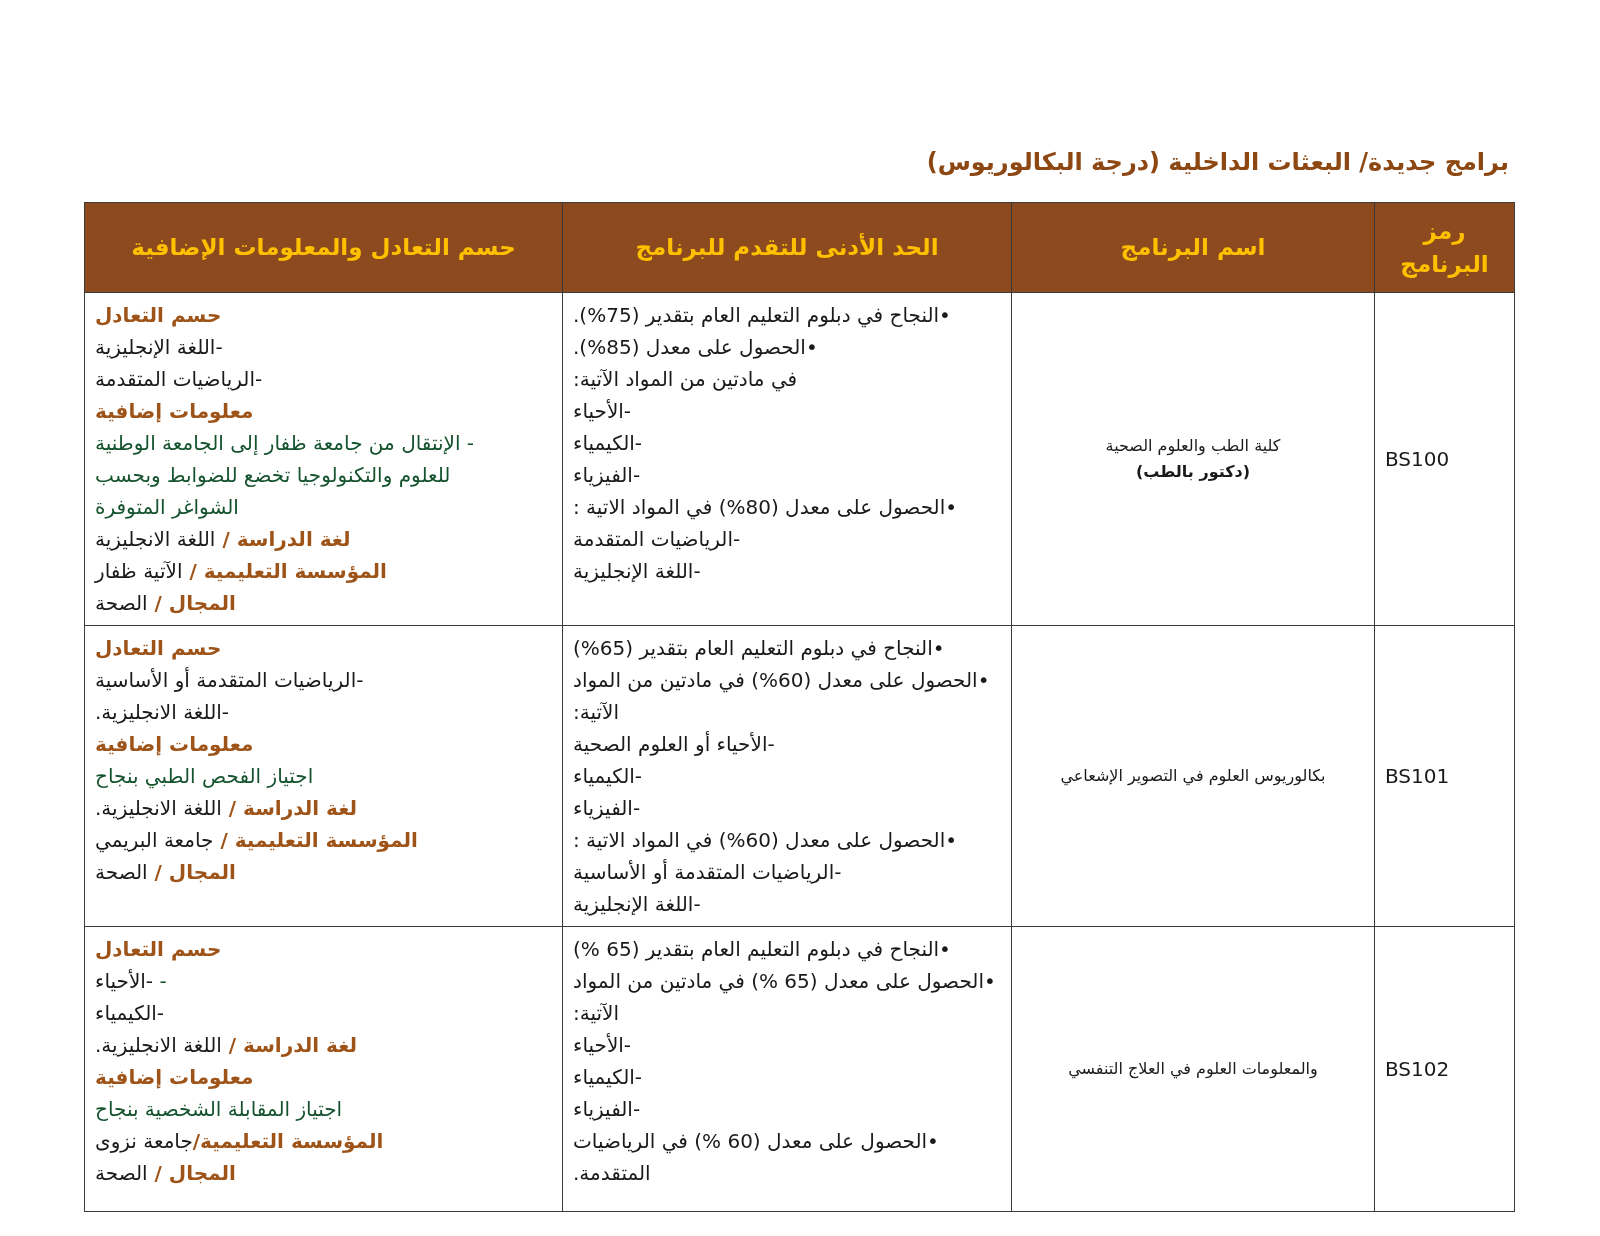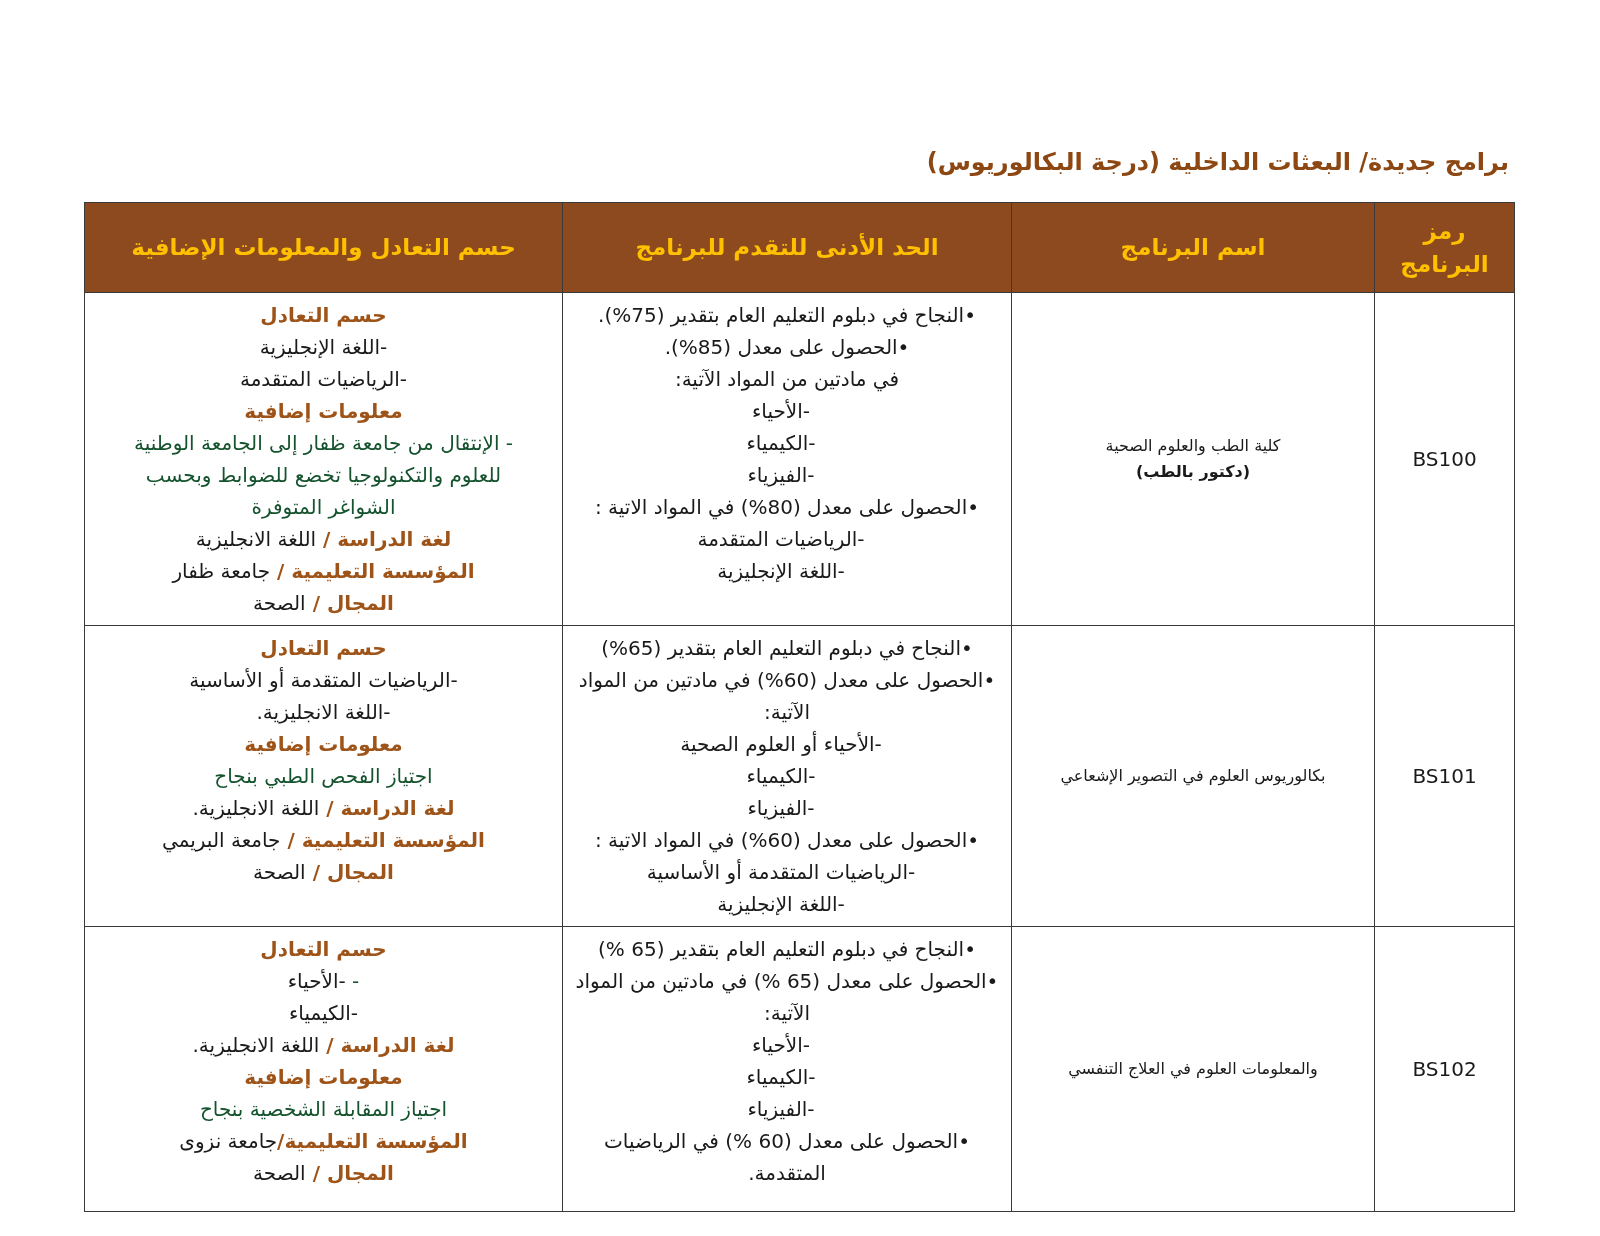--- a/index.html
+++ b/index.html
@@ -40,34 +40,34 @@
     text-align:center;
     vertical-align:middle;
     height:90px;
     line-height:1.4;
   }
   col.c-code{width:140px;}
   col.c-name{width:363px;}
   col.c-req{width:449px;}
   col.c-tb{width:478px;}
   td.code-cell{
-    text-align:center;vertical-align:middle;
+    vertical-align:middle;
     font-size:20px;color:#1a1a1a;
     direction:ltr;
   }
   td.name-cell{
     text-align:center;vertical-align:middle;
     font-size:16px;line-height:1.6;
   }
   .name-line.b{font-weight:700;}
   td.req-cell,td.tb-cell{
     vertical-align:top;
     font-size:20px;
     line-height:1.6;
-    text-align:center;
+    text-align:left;
   }
   .req-line.ind{padding-right:12px;}
   .tb-line .label{color:#9E5418;font-weight:700;}
   .tb-line .red{color:#14532d;font-weight:400;}
   .tb-line .plain{color:#1a1a1a;}
 </style>
 </head>
 <body>
 
 <div class="page">
@@ -108,21 +108,21 @@
           </td>
           <td class="tb-cell">
             <div class="tb-line"><span class="label">حسم التعادل</span></div>
             <div class="tb-line"><span class="plain">-اللغة الإنجليزية</span></div>
             <div class="tb-line"><span class="plain">-الرياضيات المتقدمة</span></div>
             <div class="tb-line"><span class="label">معلومات إضافية</span></div>
             <div class="tb-line"><span class="red">- الإنتقال من جامعة ظفار إلى الجامعة الوطنية</span></div>
             <div class="tb-line"><span class="red">للعلوم والتكنولوجيا تخضع للضوابط وبحسب</span></div>
             <div class="tb-line"><span class="red">الشواغر المتوفرة</span></div>
             <div class="tb-line"><span class="label">لغة الدراسة / </span><span class="plain"> اللغة الانجليزية</span></div>
-            <div class="tb-line"><span class="label">المؤسسة التعليمية / </span><span class="plain">جامعة ظفار</span></div>
+            <div class="tb-line"><span class="label">المؤسسة التعليمية / </span><span class="plain">الآتية ظفار</span></div>
             <div class="tb-line"><span class="label">المجال / </span><span class="plain">الصحة</span></div>
           </td>
         </tr>
         <tr style="height: 283px;">
           <td class="code-cell">BS101</td>
           <td class="name-cell">
             <div class="name-line">بكالوريوس العلوم في التصوير الإشعاعي</div>
           </td>
           <td class="req-cell">
             <div class="req-line">•النجاح في دبلوم التعليم العام بتقدير (65%)</div>

